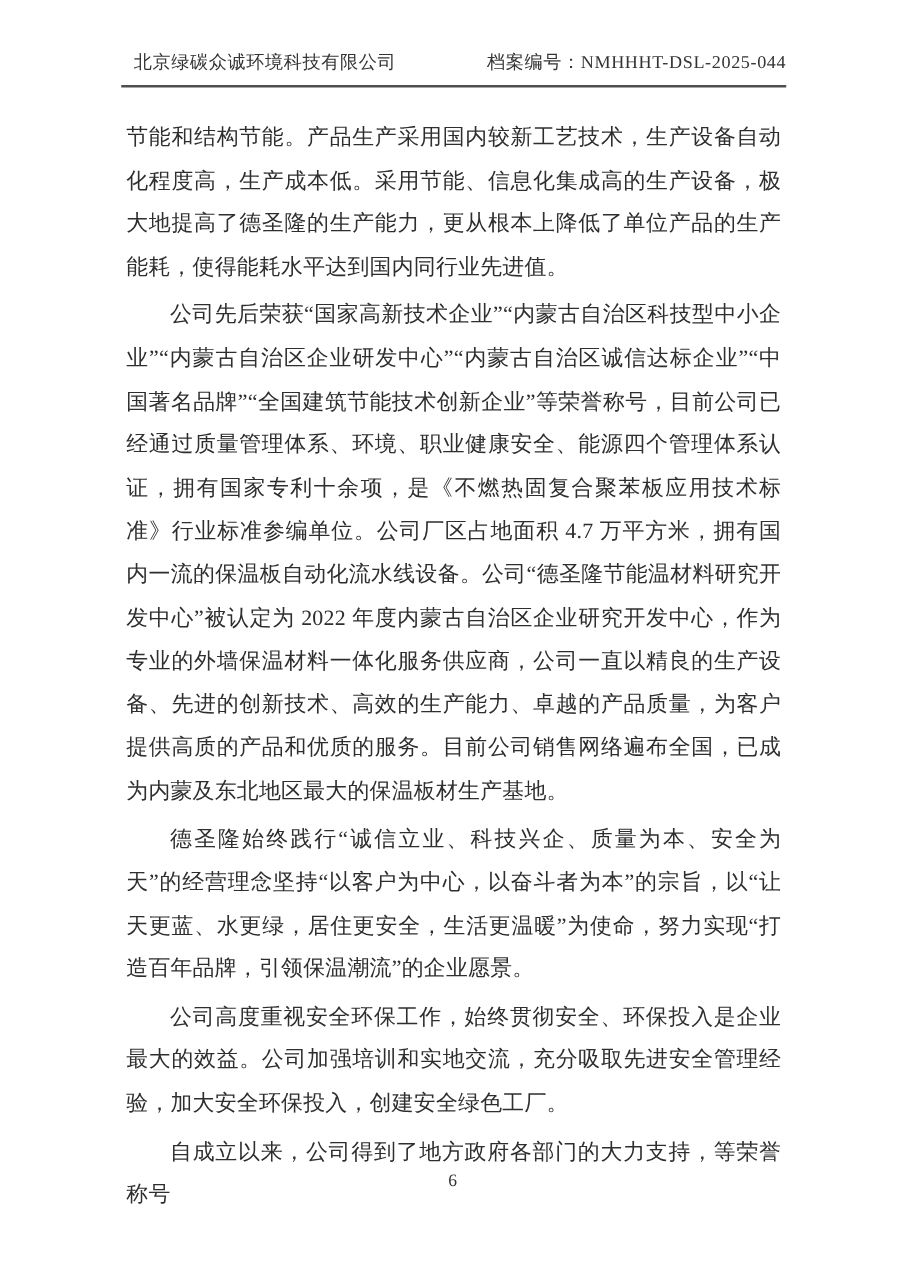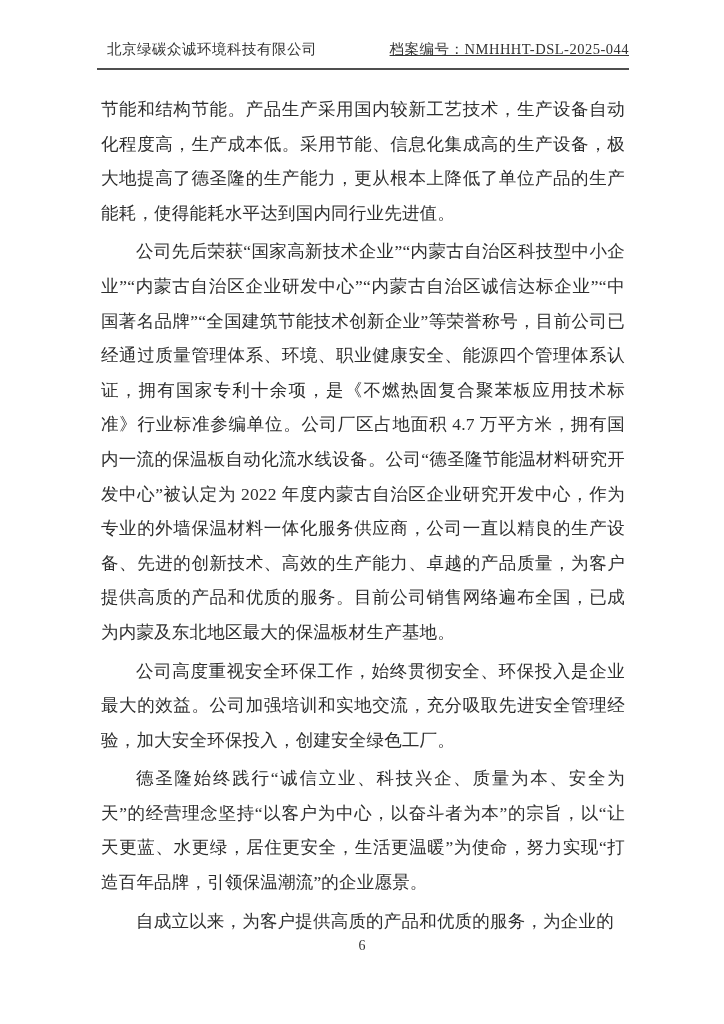--- a/index.html
+++ b/index.html
@@ -31,21 +31,20 @@
     font-size: 14.5px;
     letter-spacing: 0.5px;
     color: #333333;
   }
   .doc-header .company {
     padding-left: 10px;
     white-space: nowrap;
   }
   .doc-header .archive {
     white-space: nowrap;
-    text-decoration: underline;
   }
   
   .doc-body {
     position: absolute;
     top: 88px;
     left: 97px;
     width: 532px;
   }
   .doc-body p {
     margin: 4px;
@@ -76,20 +75,20 @@
 <div class="page">
 
   <div class="doc-header">
     <span class="company">北京绿碳众诚环境科技有限公司</span>
     <span class="archive">档案编号：NMHHHT-DSL-2025-044</span>
   </div>
 
   <div class="doc-body">
     <p class="cont">节能和结构节能。产品生产采用国内较新工艺技术，生产设备自动化程度高，生产成本低。采用节能、信息化集成高的生产设备，极大地提高了德圣隆的生产能力，更从根本上降低了单位产品的生产能耗，使得能耗水平达到国内同行业先进值。</p>
     <p class="ind">公司先后荣获“国家高新技术企业”“内蒙古自治区科技型中小企业”“内蒙古自治区企业研发中心”“内蒙古自治区诚信达标企业”“中国著名品牌”“全国建筑节能技术创新企业”等荣誉称号，目前公司已经通过质量管理体系、环境、职业健康安全、能源四个管理体系认证，拥有国家专利十余项，是《不燃热固复合聚苯板应用技术标准》行业标准参编单位。公司厂区占地面积 4.7 万平方米，拥有国内一流的保温板自动化流水线设备。公司“德圣隆节能温材料研究开发中心”被认定为 2022 年度内蒙古自治区企业研究开发中心，作为专业的外墙保温材料一体化服务供应商，公司一直以精良的生产设备、先进的创新技术、高效的生产能力、卓越的产品质量，为客户提供高质的产品和优质的服务。目前公司销售网络遍布全国，已成为内蒙及东北地区最大的保温板材生产基地。</p>
+    <p class="ind">德圣隆始终践行“诚信立业、科技兴企、质量为本、安全为天”的经营理念坚持“以客户为中心，以奋斗者为本”的宗旨，以“让天更蓝、水更绿，居住更安全，生活更温暖”为使命，努力实现“打造百年品牌，引领保温潮流”的企业愿景。</p>
     <p class="ind">公司高度重视安全环保工作，始终贯彻安全、环保投入是企业最大的效益。公司加强培训和实地交流，充分吸取先进安全管理经验，加大安全环保投入，创建安全绿色工厂。</p>
-    <p class="ind">德圣隆始终践行“诚信立业、科技兴企、质量为本、安全为天”的经营理念坚持“以客户为中心，以奋斗者为本”的宗旨，以“让天更蓝、水更绿，居住更安全，生活更温暖”为使命，努力实现“打造百年品牌，引领保温潮流”的企业愿景。</p>
-    <p class="ind">自成立以来，为客户提供高质的产品和优质的服务，为企业的</p>
+    <p class="ind">自成立以来，公司得到了地方政府各部门的大力支持，等荣誉称号</p>
   </div>
 
   <div class="doc-footer">6</div>
 
 </div>
 
 </body></html>

